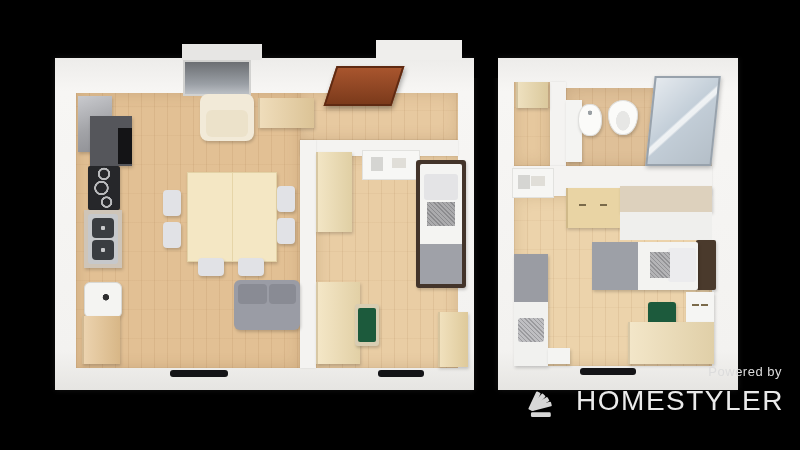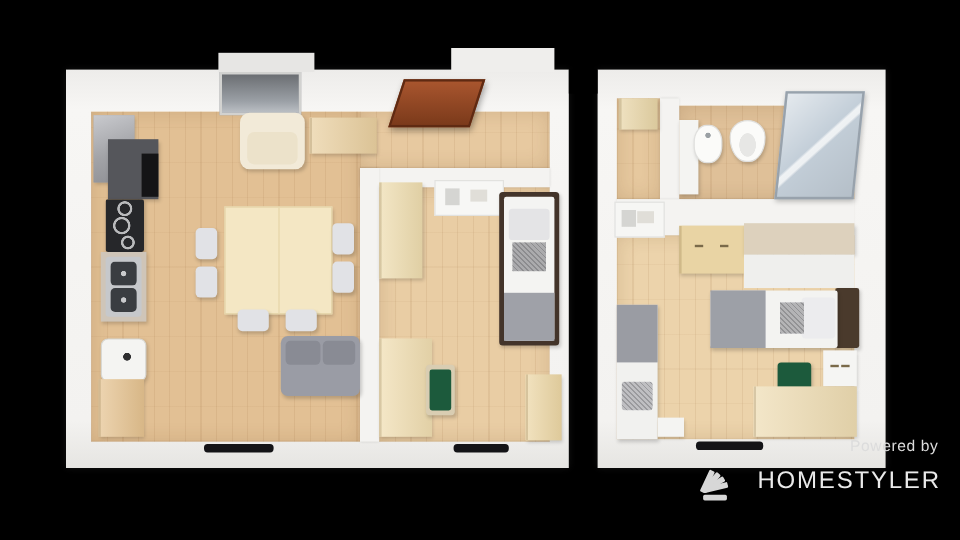--- a/index.html
+++ b/index.html
@@ -53,21 +53,21 @@
           background-image: radial-gradient(circle at 50% 26%, #9aa0a4 0 2px, rgba(0,0,0,0) 2.5px); }
   .shower { border:2px solid #98a2ac; box-shadow:1px 2px 4px rgba(0,0,0,0.25);
             background-image:
               linear-gradient(135deg, rgba(255,255,255,0.55) 0%, rgba(255,255,255,0) 45%, rgba(0,0,0,0.08) 100%),
               linear-gradient(135deg, rgba(0,0,0,0) 46%, rgba(255,255,255,0.75) 48%, rgba(255,255,255,0.75) 52%, rgba(0,0,0,0) 54%); }
 
   
   .watermark { position:absolute; right:16px; bottom:20px; text-align:right; }
   .powered { font-size:13px; color:#dcdcdc; letter-spacing:0.5px; margin-bottom:5px; padding-right:2px; }
   .brandrow { display:flex; align-items:center; justify-content:flex-end; gap:10px; }
-  .brand { font-size:20px; color:#eaeaea; letter-spacing:1.5px; font-weight:500;text-align:center; }
+  .brand { font-size:28px; color:#eaeaea; letter-spacing:1.5px; font-weight:500;text-align:center; }
 </style>
 </head>
 <body>
 
 <div class="stage" style="background: rgb(0, 0, 0); width: 800px; height: 438px;">
   <div class="plan">
       <div class="el slab" style="left: 55px; top: 58px; width: 419px; height: 332px;"></div>
       <div class="el slab" style="left: 498px; top: 58px; width: 240px; height: 332px;"></div>
       <div class="el" style="left: 182px; top: 44px; width: 80px; height: 16px; background-color: rgb(231, 230, 228);"></div>
       <div class="el" style="left: 376px; top: 40px; width: 86px; height: 20px; background-color: rgb(239, 238, 236);"></div>

